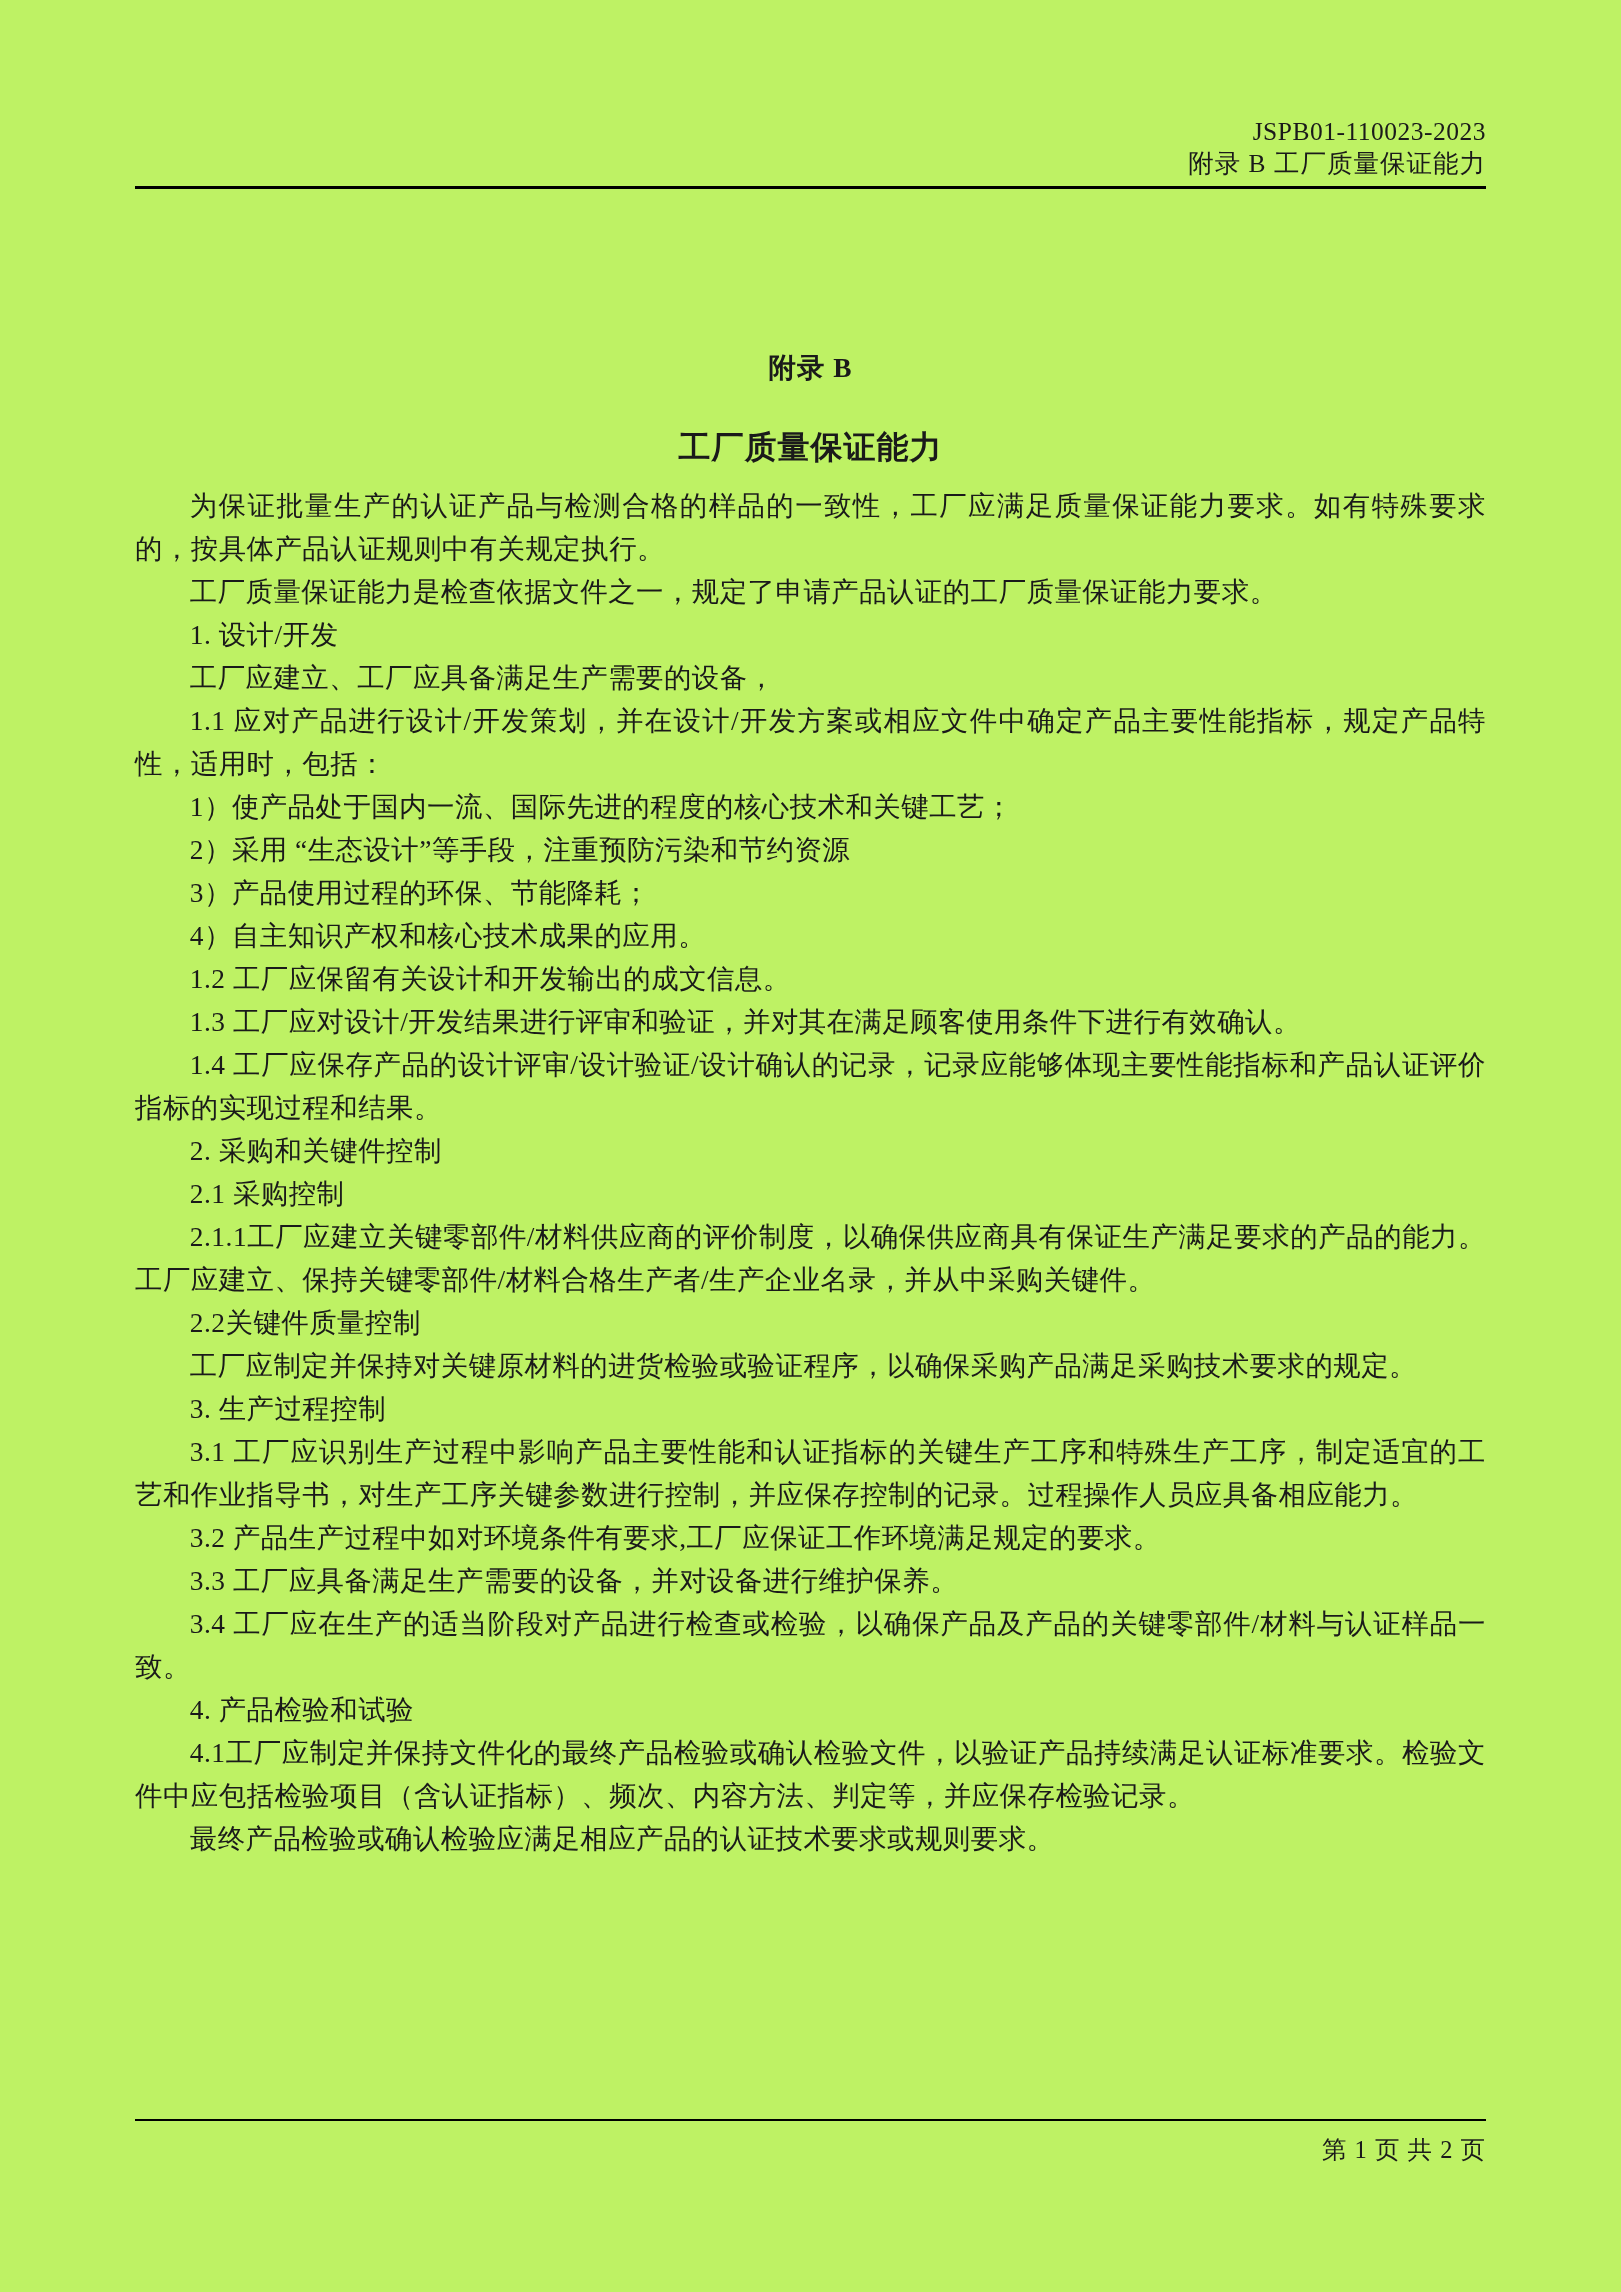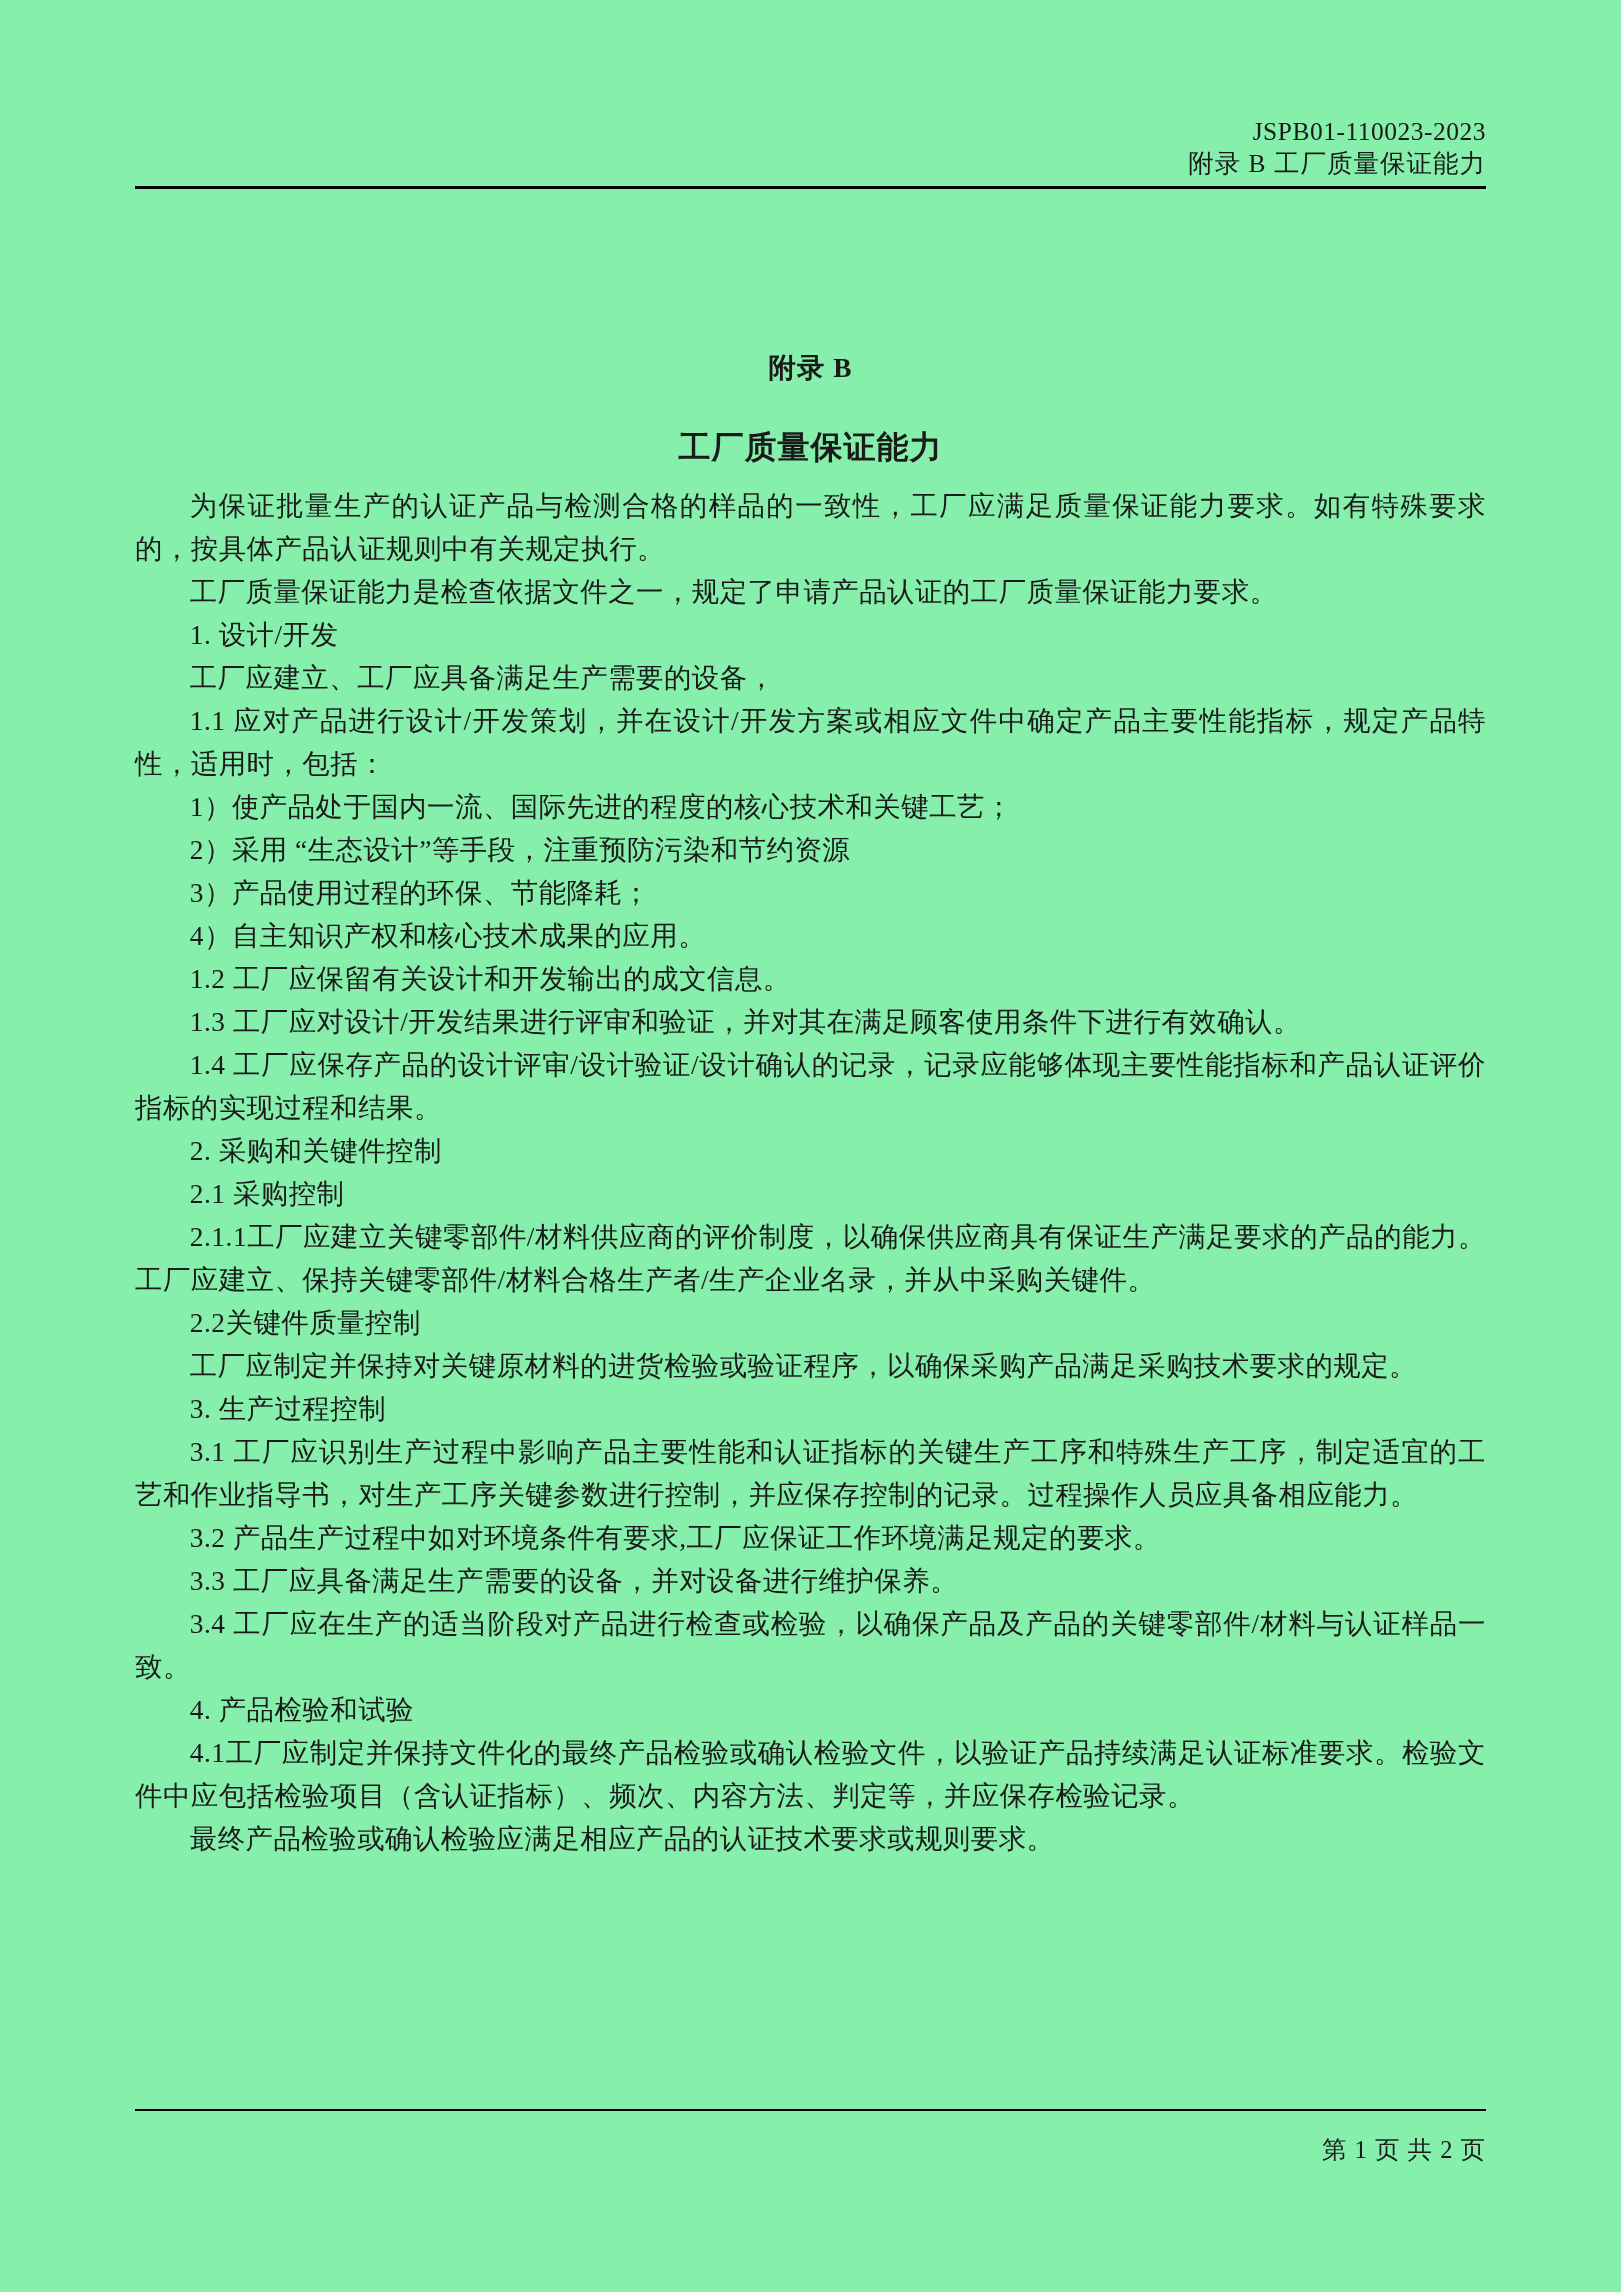--- a/index.html
+++ b/index.html
@@ -5,21 +5,21 @@
   html, body {
     margin: 0;
     padding: 0;
     background: #e8e8e8;
   }
   .page {
     position: relative;
     width: 1621px;
     height: 2293px;
     margin: 0 auto;
-    background: #86efac;
+    background: #bef264;
     box-sizing: border-box;
     padding: 116px 135px 0 135px;
     font-family: "Liberation Serif", "DejaVu Serif", serif;
     color: #1a1a1a;
     display: flex;
     flex-direction: column;
     overflow: hidden;
   }
   
   .doc-header {
@@ -76,21 +76,21 @@
     padding-bottom: 127px;
   }
   .footer-rule {
     border: none;
     border-bottom: 2.9px solid #000;
     margin: 0;
   }
   .page-number {
     text-align: right;
     font-size: 24.5px;
-    padding-top: 22px;
+    padding-top: 12px;
     letter-spacing: 1px;
   }
 </style>
 </head>
 <body>
 
 <div class="page">
 
   <div class="doc-header">
     <div class="doc-number">JSPB01-110023-2023</div>

